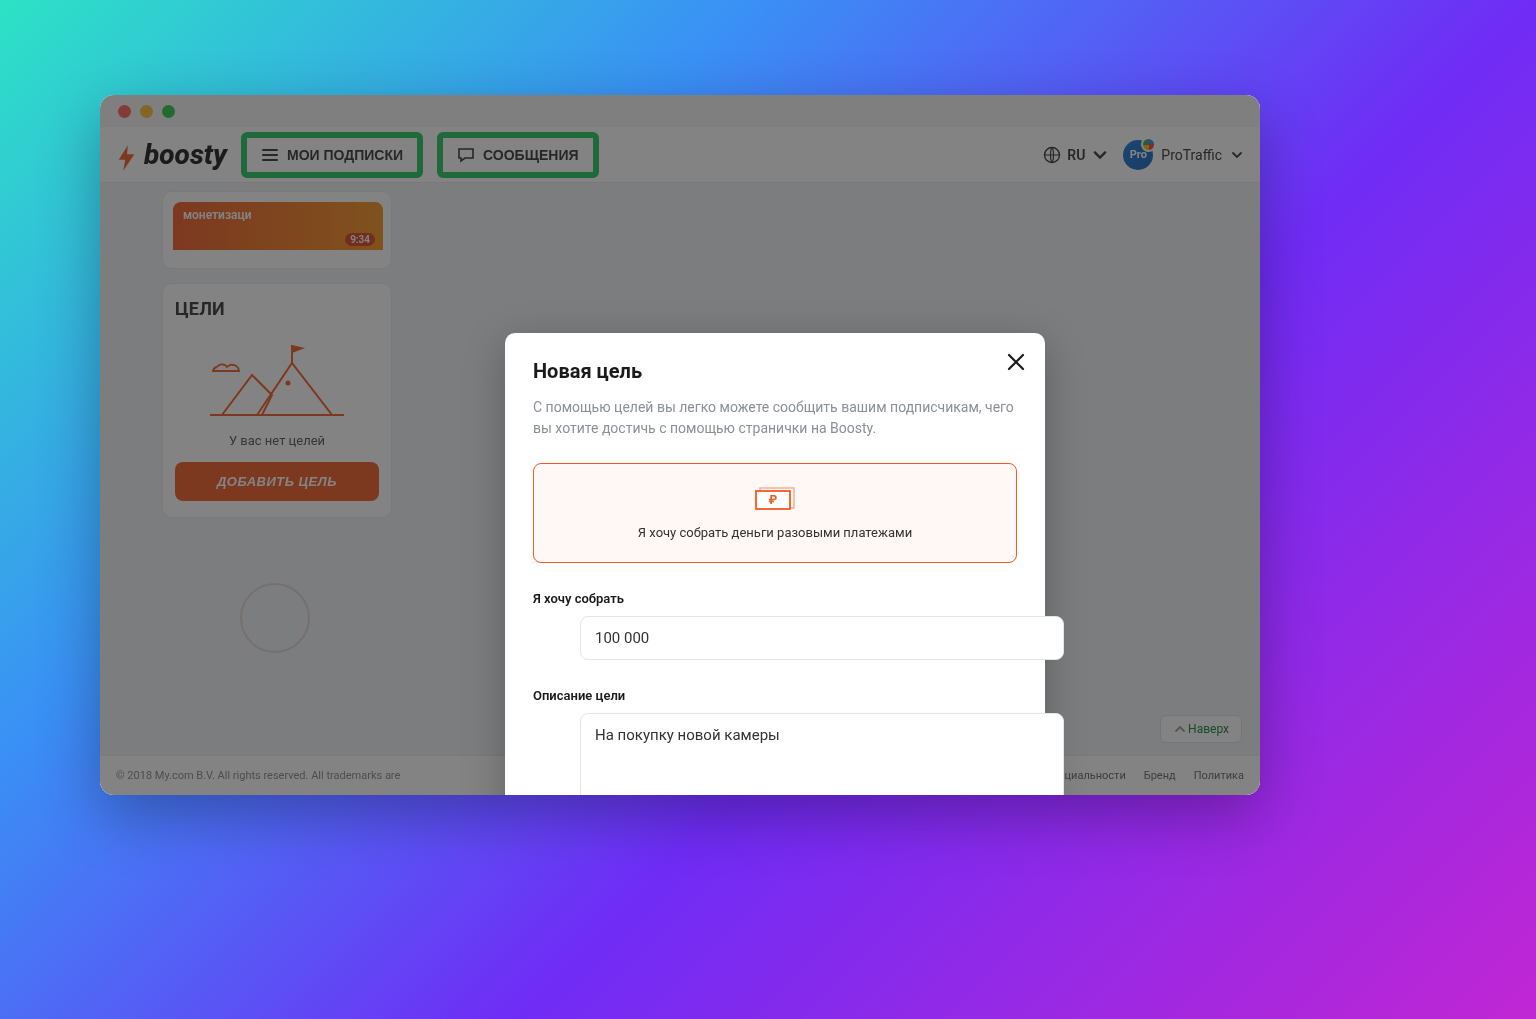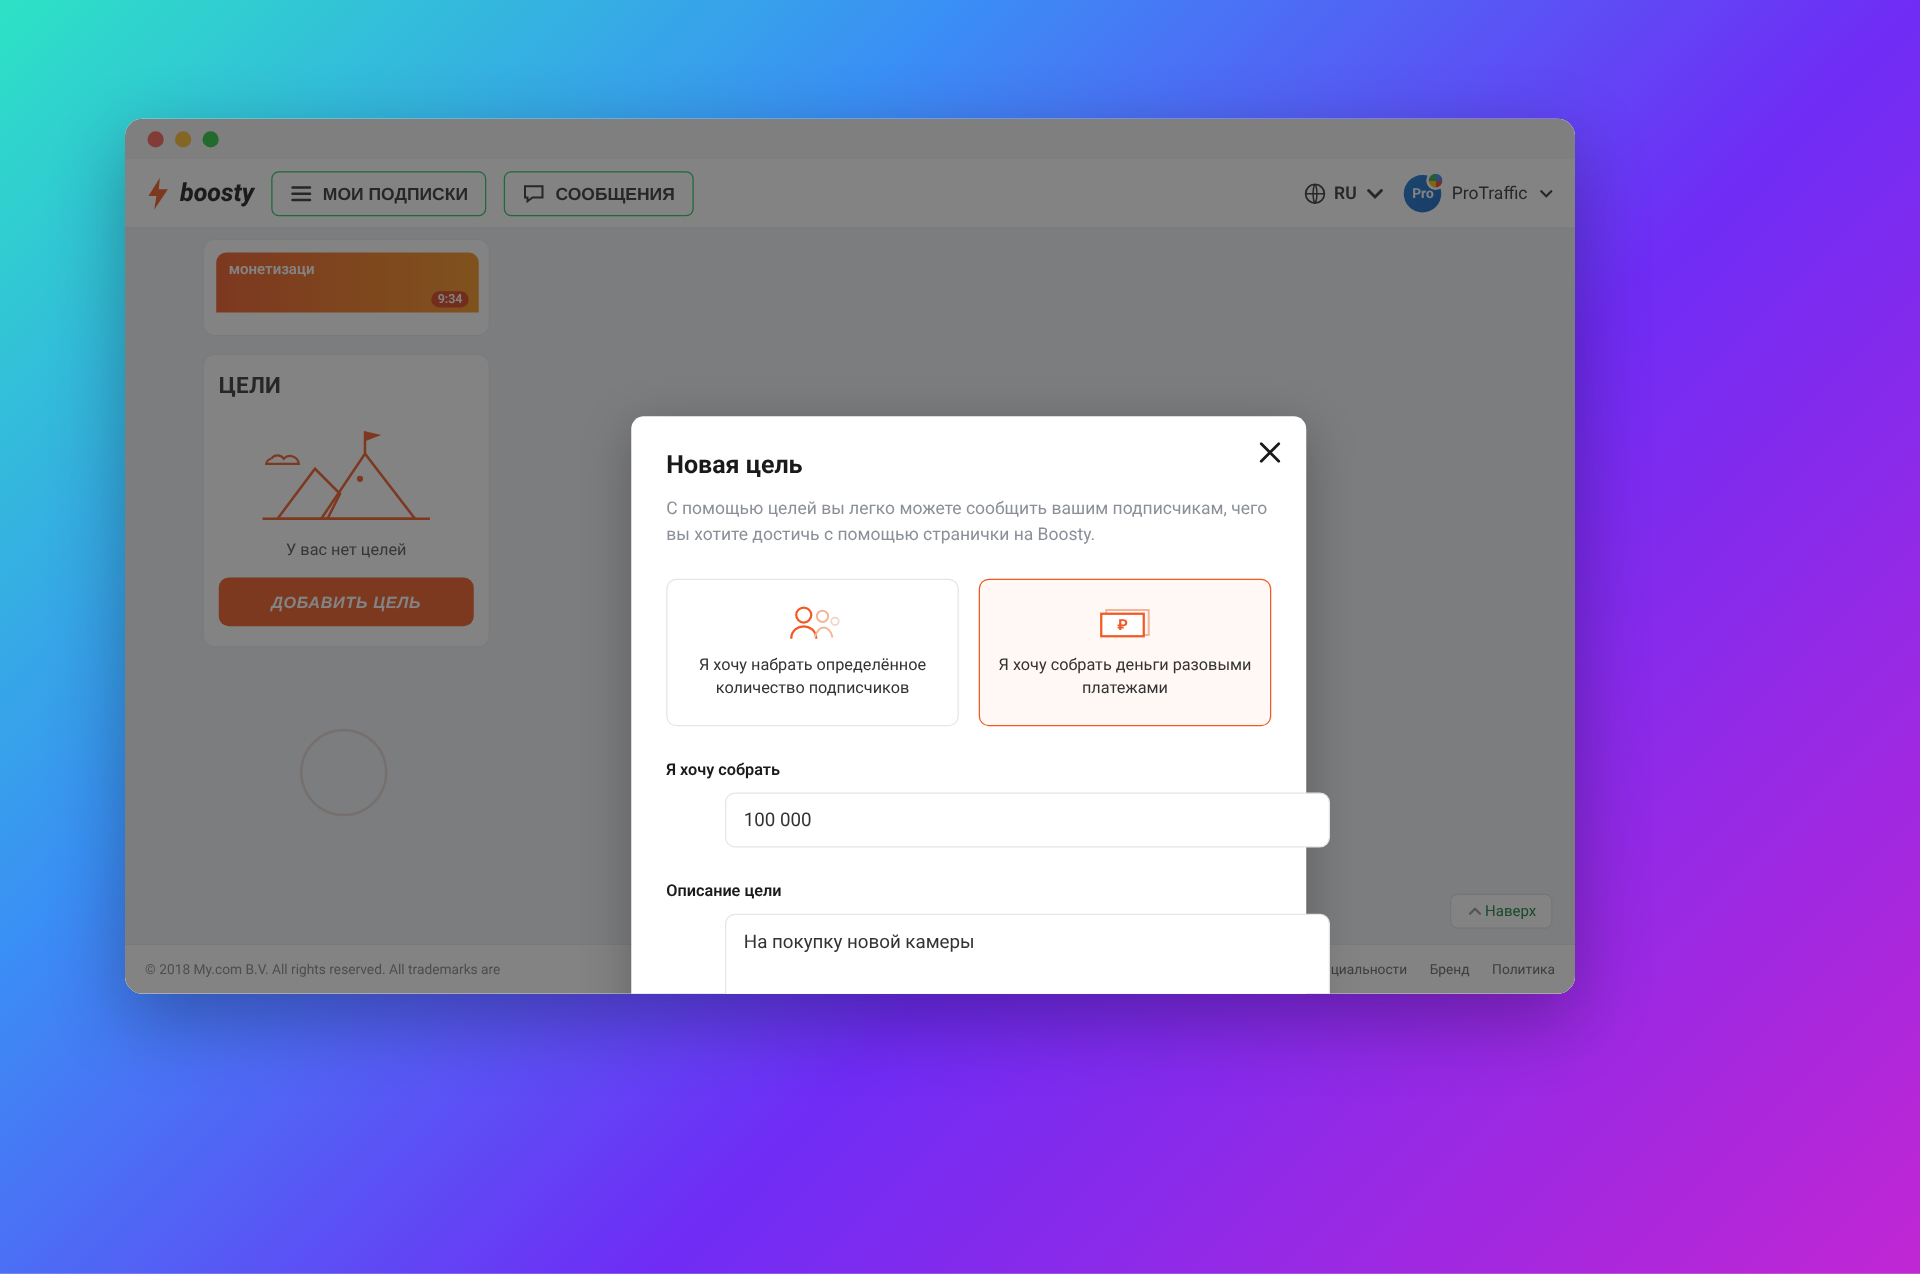--- a/index.html
+++ b/index.html
@@ -30,26 +30,26 @@
 .tl-green { background: #28c840; }
 
 .app-header {
   height: 56px;
   background: #fff;
   border-bottom: 1px solid #e8e8e8;
   display: flex; align-items: center;
   padding: 0 16px;
   gap: 14px;
 }
-.logo { display: flex; align-items: flex-start; gap: 6px; font-weight: 800; font-style: italic; font-size: 20px; color: #1a1a1a; }
+.logo { display: flex; align-items: flex-end; gap: 6px; font-weight: 800; font-style: italic; font-size: 28px; color: #1a1a1a; }
 .logo-bolt { width: 22px; height: 26px; }
 .hbtn {
   display: flex; align-items: center; gap: 8px;
   padding: 8px 14px;
-  border: 1px solid #22c55e;
+  border: 6px solid #22c55e;
   border-radius: 6px;
   font-size: 14px; font-weight: 700; color: #333;
   background: #fff;
   cursor: pointer;
 }
 .hbtn svg { width: 18px; height: 18px; }
 .spacer { flex: 1; }
 .lang-btn { display: flex; align-items: center; gap: 6px; color: #333; font-size: 14px; font-weight: 600; cursor: pointer; }
 .lang-btn svg { width: 18px; height: 18px; }
 .avatar { width: 30px; height: 30px; border-radius: 50%; background: linear-gradient(135deg,#1976d2,#1565c0); color:#fff; display:flex; align-items:center; justify-content:center; font-size:11px; font-weight:700; position:relative; }
@@ -243,32 +243,20 @@
   <div class="overlay"></div>
 
   <div class="modal">
     <svg class="close-x" viewBox="0 0 22 22">
         <path d="M4 4l14 14M18 4L4 18" stroke="#1a1a1a" stroke-width="2.2" stroke-linecap="round"></path>
       </svg>
     <h2>Новая цель</h2>
     <p class="desc">С помощью целей вы легко можете сообщить вашим подписчикам, чего вы хотите достичь с помощью странички на Boosty.</p>
 
     <div class="goal-types">
-      <div class="goal-type">
-        <div class="gt-icon">
-          <svg width="50" height="28" viewBox="0 0 50 28">
-            <circle cx="18" cy="8" r="6" fill="none" stroke="#f15a24" stroke-width="1.8"></circle>
-            <path d="M8 27c0-7 6-10 10-10s10 3 10 10" fill="none" stroke="#f15a24" stroke-width="1.8"></path>
-            <circle cx="33" cy="9" r="4.5" fill="none" stroke="#f3b59b" stroke-width="1.6"></circle>
-            <path d="M27 26c1-5 4-8 7-8s6 3 7 8" fill="none" stroke="#f3b59b" stroke-width="1.6"></path>
-            <circle cx="43" cy="13" r="3" fill="none" stroke="#f3d4c4" stroke-width="1.4"></circle>
-          </svg>
-        </div>
-        <div class="gt-text">Я хочу набрать определённое количество подписчиков</div>
-      </div>
       <div class="goal-type selected">
         <div class="gt-icon">
           <svg width="48" height="28" viewBox="0 0 48 28">
             <rect x="9" y="4" width="34" height="20" fill="none" stroke="#f3b59b" stroke-width="1.6"></rect>
             <rect x="5" y="7" width="34" height="18" fill="#fff" stroke="#f15a24" stroke-width="1.8"></rect>
             <text x="22" y="20" font-size="12" text-anchor="middle" fill="#f15a24" font-weight="bold">₽</text>
           </svg>
         </div>
         <div class="gt-text">Я хочу собрать деньги разовыми платежами</div>
       </div>

